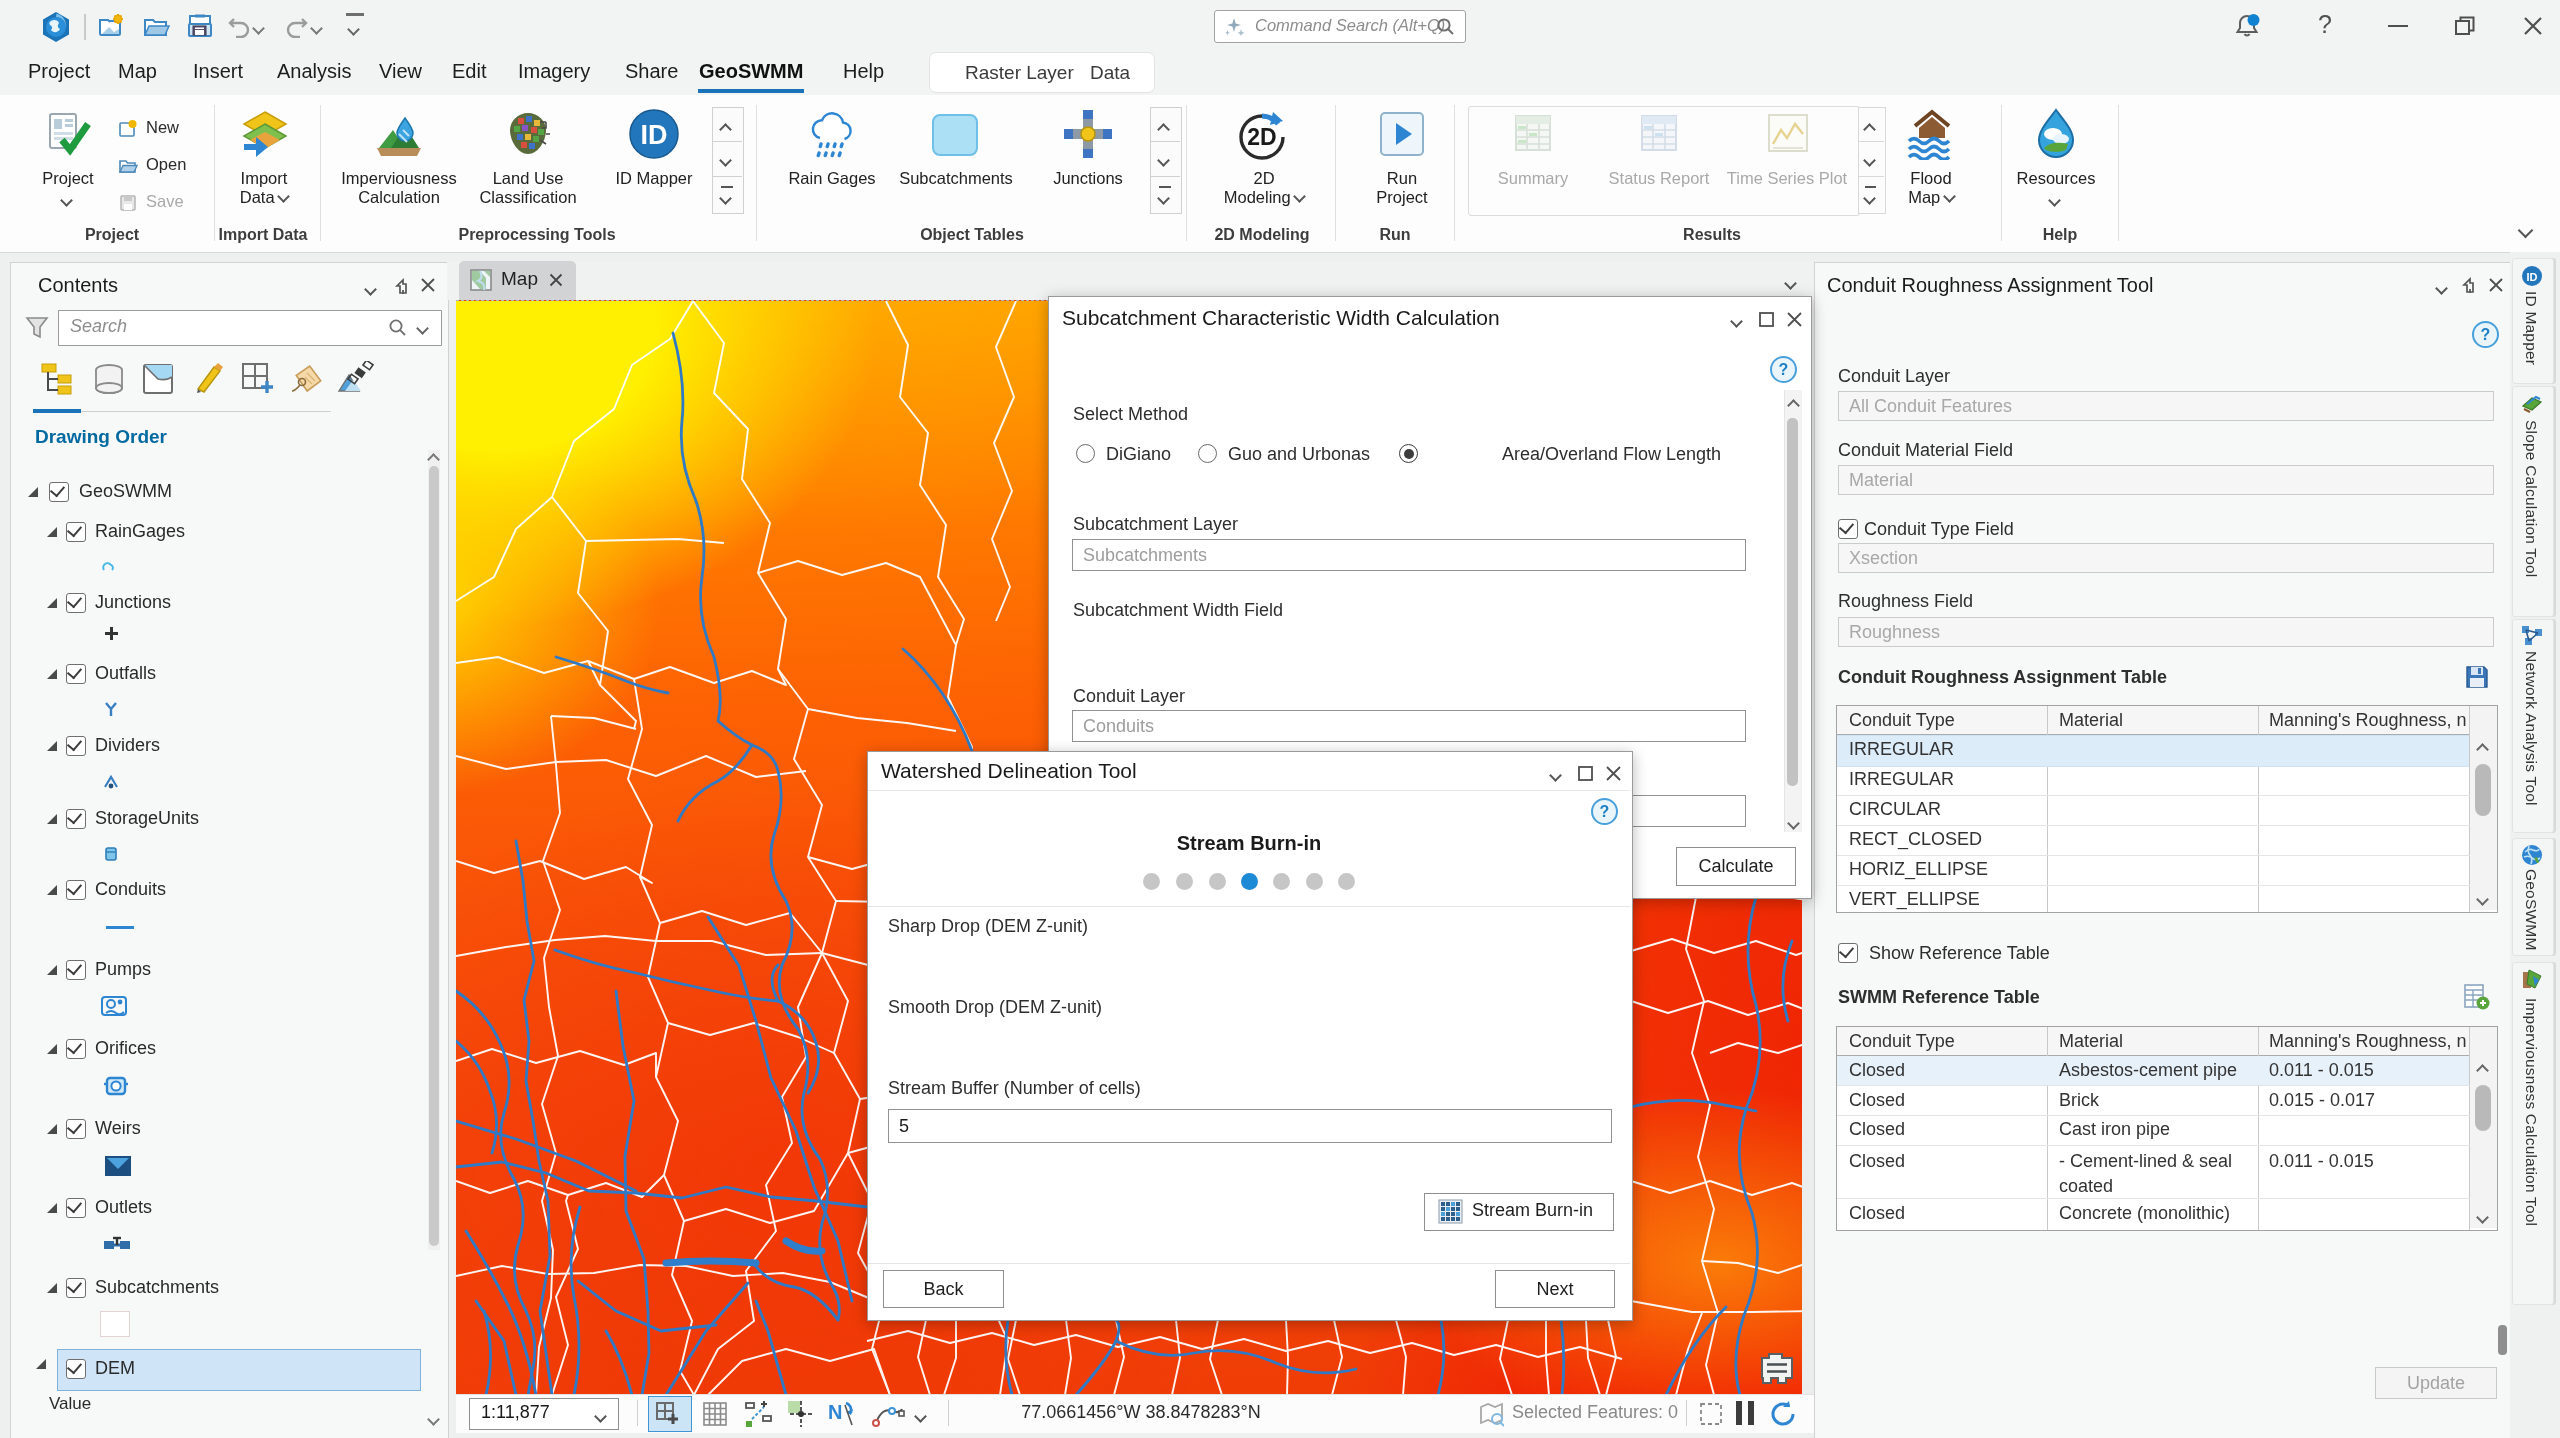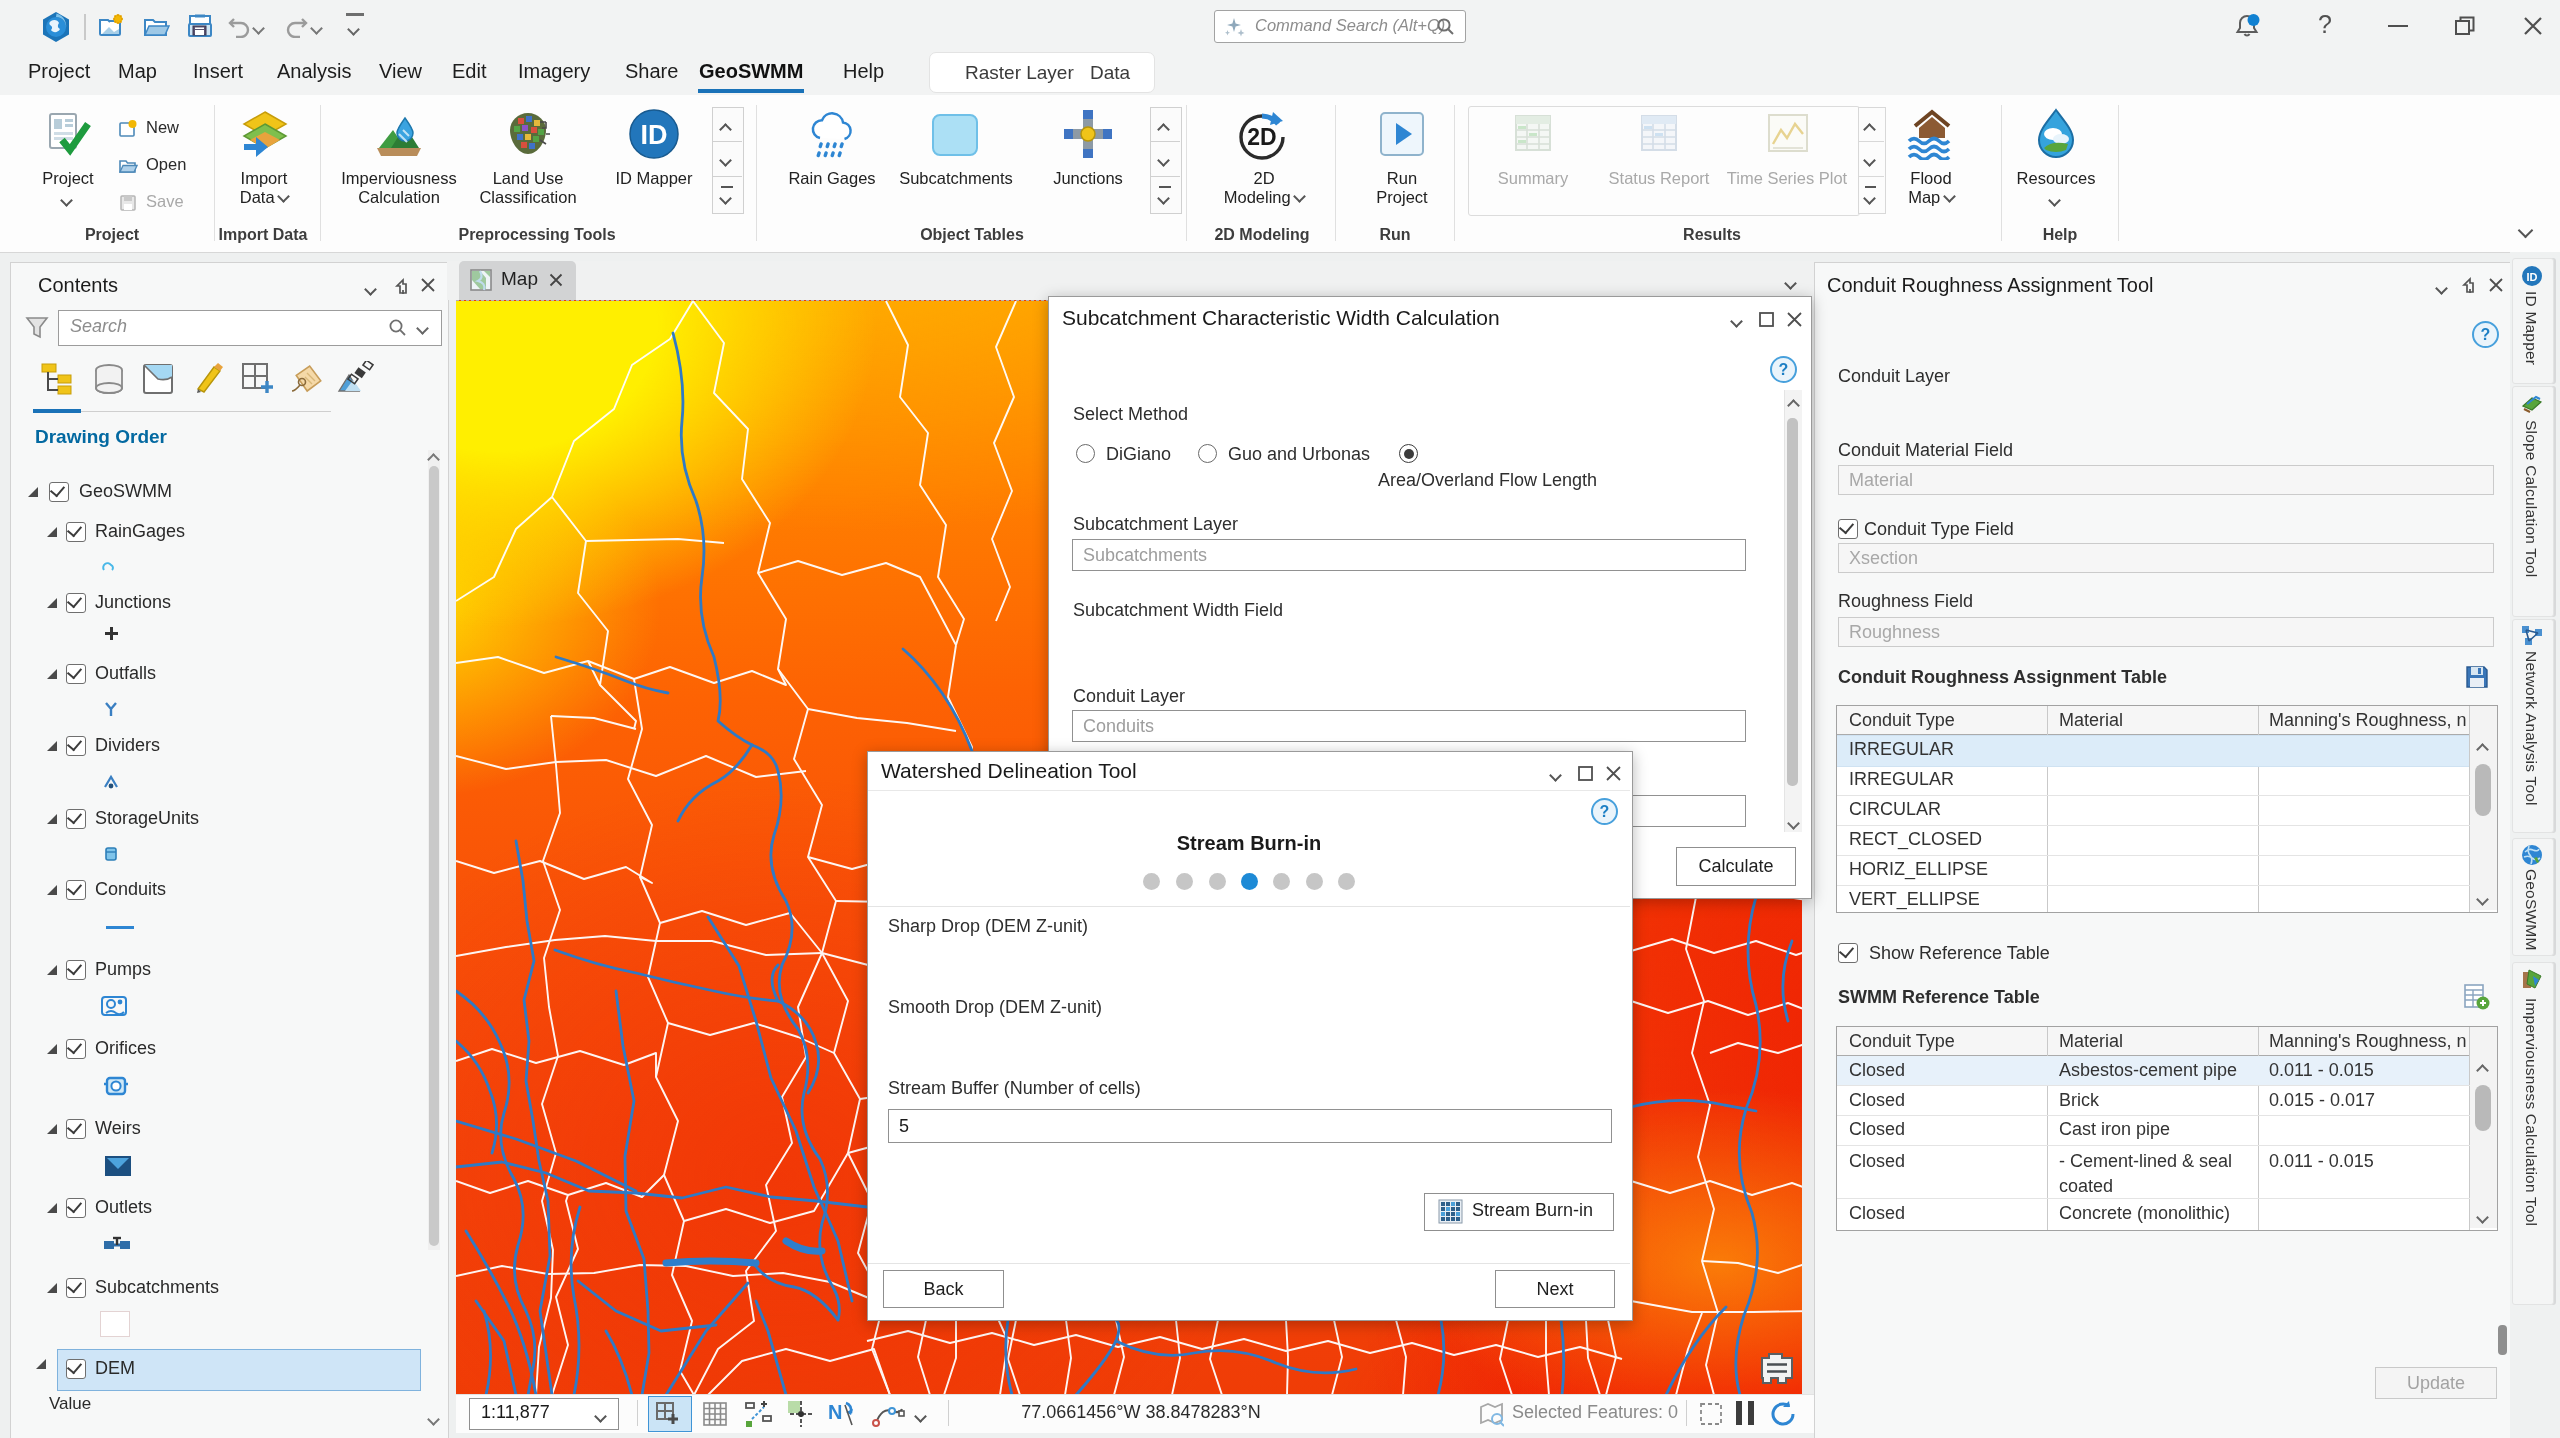--- a/index.html
+++ b/index.html
@@ -722,20 +722,21 @@
   <svg class="ico" style="left:2461px;top:276px" width="18" height="18" viewBox="0 0 18 18">
     <path d="M6 2 h6 v7 h3 l-6 6 v-4 h-3 Z" fill="none" stroke="#555" stroke-width="1.7" transform="rotate(180 9 9)"></path>
     <path d="M9 13 v4" stroke="#555" stroke-width="1.7"></path>
   </svg>
   <svg class="ico" style="left:2488px;top:277px" width="16" height="16" viewBox="0 0 16 16">
     <path d="M2 2 L14 14 M14 2 L2 14" stroke="#4f4f4f" stroke-width="1.8"></path>
   </svg>
   <div class="helpq" style="left:2472px;top:321px;">?</div>
 
   <div class="lab" style="left:1838px;top:366px;">Conduit Layer</div>
+  <div class="ginp" style="left:1838px;top:391px;width:644px;height:28px;">All Conduit Features</div>
   <div class="lab" style="left:1838px;top:440px;">Conduit Material Field</div>
   <div class="ginp" style="left:1838px;top:465px;width:644px;height:28px;">Material</div>
   <div class="cb" style="left:1838px;top:519px;"></div>
   <div class="lab" style="left:1864px;top:519px;">Conduit Type Field</div>
   <div class="ginp" style="left:1838px;top:543px;width:644px;height:28px;">Xsection</div>
   <div class="lab" style="left:1838px;top:591px;">Roughness Field</div>
   <div class="ginp" style="left:1838px;top:617px;width:644px;height:28px;">Roughness</div>
 
   <div class="lab" style="left:1838px;top:667px;font-weight:bold;">Conduit Roughness Assignment Table</div>
   <svg class="ico" style="left:2464px;top:664px" width="26" height="26" viewBox="0 0 26 26">
@@ -865,21 +866,21 @@
     <path d="M2 2 L15 15 M15 2 L2 15" stroke="#4f4f4f" stroke-width="1.8"></path>
   </svg>
   <div class="helpq" style="left:1770px;top:356px;">?</div>
   <div class="lab" style="left:1073px;top:404px;">Select Method</div>
   <div class="abs" style="left:1076px;top:444px;width:17px;height:17px;border:1.5px solid #6a6a6a;border-radius:50%;background:#fff;"></div>
   <div class="lab" style="left:1106px;top:444px;">DiGiano</div>
   <div class="abs" style="left:1198px;top:444px;width:17px;height:17px;border:1.5px solid #6a6a6a;border-radius:50%;background:#fff;"></div>
   <div class="lab" style="left:1228px;top:444px;">Guo and Urbonas</div>
   <div class="abs" style="left:1399px;top:444px;width:17px;height:17px;border:1.5px solid #3c3c3c;border-radius:50%;background:#fff;"></div>
   <div class="abs" style="left:1404px;top:449px;width:10px;height:10px;border-radius:50%;background:#3c3c3c;"></div>
-  <div class="lab" style="left:1378px;top:444px;margin-top:26px;">Area/Overland Flow Length</div>
+  <div class="lab" style="left:1502px;top:444px;">Area/Overland Flow Length</div>
   <div class="lab" style="left:1073px;top:514px;">Subcatchment Layer</div>
   <div class="inp ph" style="left:1072px;top:539px;width:662px;height:30px;">Subcatchments</div>
   <div class="lab" style="left:1073px;top:600px;">Subcatchment Width Field</div>
   <div class="lab" style="left:1073px;top:686px;">Conduit Layer</div>
   <div class="inp ph" style="left:1072px;top:710px;width:662px;height:30px;">Conduits</div>
   <div class="inp ph" style="left:1072px;top:795px;width:662px;height:30px;"></div>
   <div class="btn" style="left:1676px;top:847px;width:118px;height:37px;line-height:37px;">Calculate</div>
 
   <div class="abs" style="left:1784px;top:390px;width:17px;height:442px;background:#f3f3f3;border-left:1px solid #e4e4e4;"></div>
   <div class="abs" style="left:1789px;top:398px"><span class="chevs" style="border-color:#666;transform:rotate(225deg)"></span></div>

